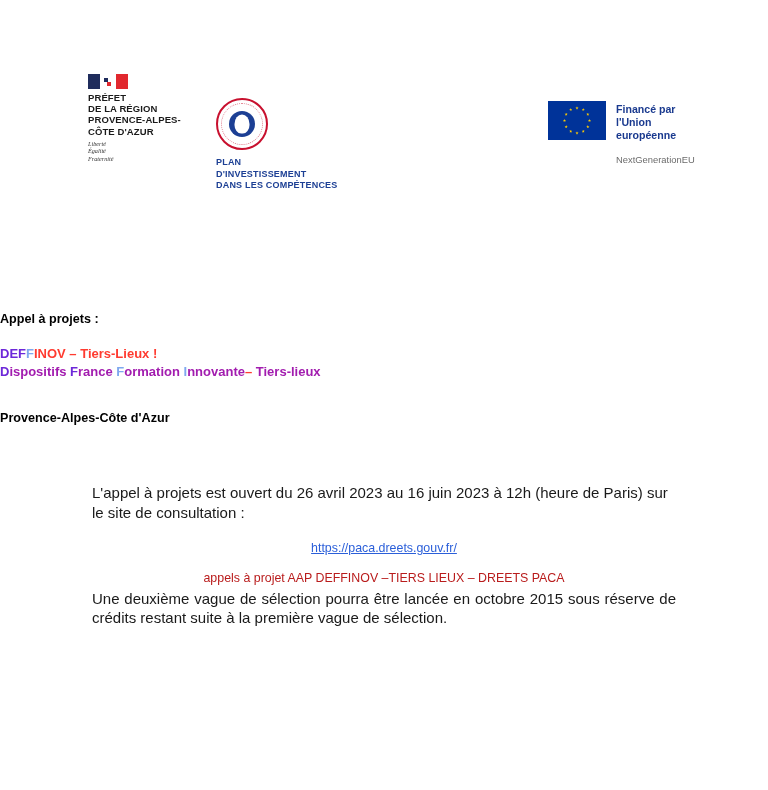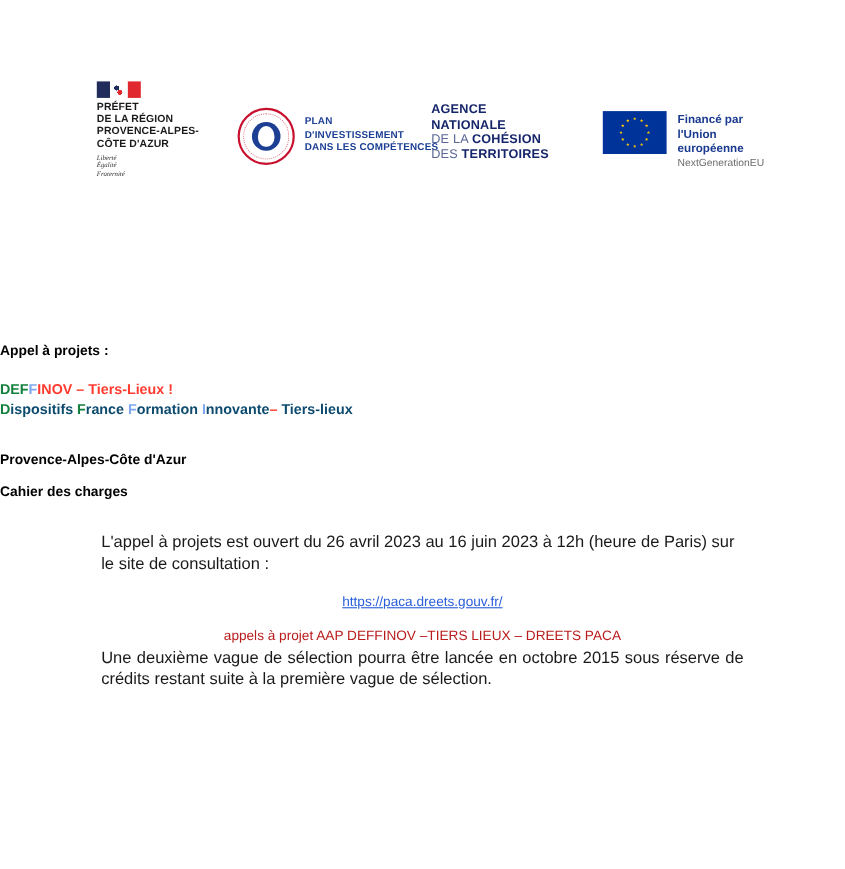--- a/index.html
+++ b/index.html
@@ -70,21 +70,21 @@
   .prefet-motto {
     margin-top: 3px;
     font-family: "Liberation Serif", serif;
     font-style: italic;
     font-size: 6.2px;
     line-height: 7.4px;
     color: #333333;
   }
 
   
-  #logo-pic { left: 216px; top: 30px; }
+  #logo-pic { left: 216px; top: 30px; flex-direction: column; }
   .pic-seal {
     width: 48px;
     height: 48px;
     border-radius: 50%;
     border: 2.2px solid #c8102e;
     background: #ffffff;
     position: relative;
     flex: 0 0 auto;
     margin-right: 9px;
   }
@@ -152,21 +152,21 @@
   .eu-main {
     font-size: 10.6px;
     font-weight: bold;
     line-height: 13px;
     color: #1a3a8f;
   }
   .eu-sub {
     font-size: 9.4px;
     line-height: 12px;
     color: #6b6b6b;
-    margin-top: 0;
+    margin-top: 12px;
   }
 
   
   .title-block {
     position: absolute;
     left: 0;
     top: 312px;
     width: 768px;
     text-align: left;
   }
@@ -193,24 +193,24 @@
     font-weight: bold;
     line-height: 15px;
   }
   .t-cahier {
     margin-top: 14px;
     font-size: 12.6px;
     font-weight: bold;
     line-height: 15px;
   }
 
-  .c-blue   { color: #15803d; }
+  .c-blue   { color: #6d28d9; }
   .c-ltblue { color: #7fa8ef; }
   .c-red    { color: #ff3b30; }
-  .c-black  { color: #0c4a6e; }
+  .c-black  { color: #a21caf; }
 
   
   .body-block {
     position: absolute;
     left: 92px;
     top: 483px;
     width: 584px;
   }
   .para {
     font-size: 15px;
@@ -272,28 +272,20 @@
           <div class="pic-seal-face"></div>
         </div>
       </div>
       <div class="pic-text">
         <div>PLAN</div>
         <div>D'INVESTISSEMENT</div>
         <div>DANS LES COMPÉTENCES</div>
       </div>
     </div>
 
-    <div class="logo" id="logo-anct">
-      <div class="anct-text">
-        <div class="b">AGENCE</div>
-        <div class="b">NATIONALE</div>
-        <div><span class="l">DE LA </span><span class="b">COHÉSION</span></div>
-        <div><span class="l">DES </span><span class="b">TERRITOIRES</span></div>
-      </div>
-    </div>
 
     <div class="logo" id="logo-eu">
       <div class="eu-flag" id="eu-flag">
           <div class="eu-star" style="left: 27.3px; top: 5.3px;"></div>
           <div class="eu-star" style="left: 33.55px; top: 6.97468px;"></div>
           <div class="eu-star" style="left: 38.1253px; top: 11.55px;"></div>
           <div class="eu-star" style="left: 39.8px; top: 17.8px;"></div>
           <div class="eu-star" style="left: 38.1253px; top: 24.05px;"></div>
           <div class="eu-star" style="left: 33.55px; top: 28.6253px;"></div>
           <div class="eu-star" style="left: 27.3px; top: 30.3px;"></div>
@@ -318,21 +310,20 @@
 
     <div class="t-deffinov">
       <span class="c-blue">DEF</span><span class="c-ltblue">F</span><span class="c-red">I</span><span class="c-red">NOV – Tiers-Lieux !</span>
     </div>
 
     <div class="t-dispositifs">
       <span class="c-blue">D</span><span class="c-black">ispositifs </span><span class="c-blue">F</span><span class="c-black">rance </span><span class="c-ltblue">F</span><span class="c-black">ormation </span><span class="c-ltblue">I</span><span class="c-black">nnovante</span><span class="c-red">–</span><span class="c-black"> Tiers-lieux</span>
     </div>
 
     <div class="t-region">Provence-Alpes-Côte d'Azur</div>
-    <div class="t-cahier">Cahier des charges</div>
   </div>
 
   <div class="body-block">
 
     <p class="para" style="margin:0;">L'appel à projets est ouvert du 26 avril 2023 au 16 juin 2023 à 12h (heure de Paris) sur le site de consultation :</p>
 
     <div class="link-line">
       <a class="doc-link" href="#">https://paca.dreets.gouv.fr/</a>
     </div>
 

